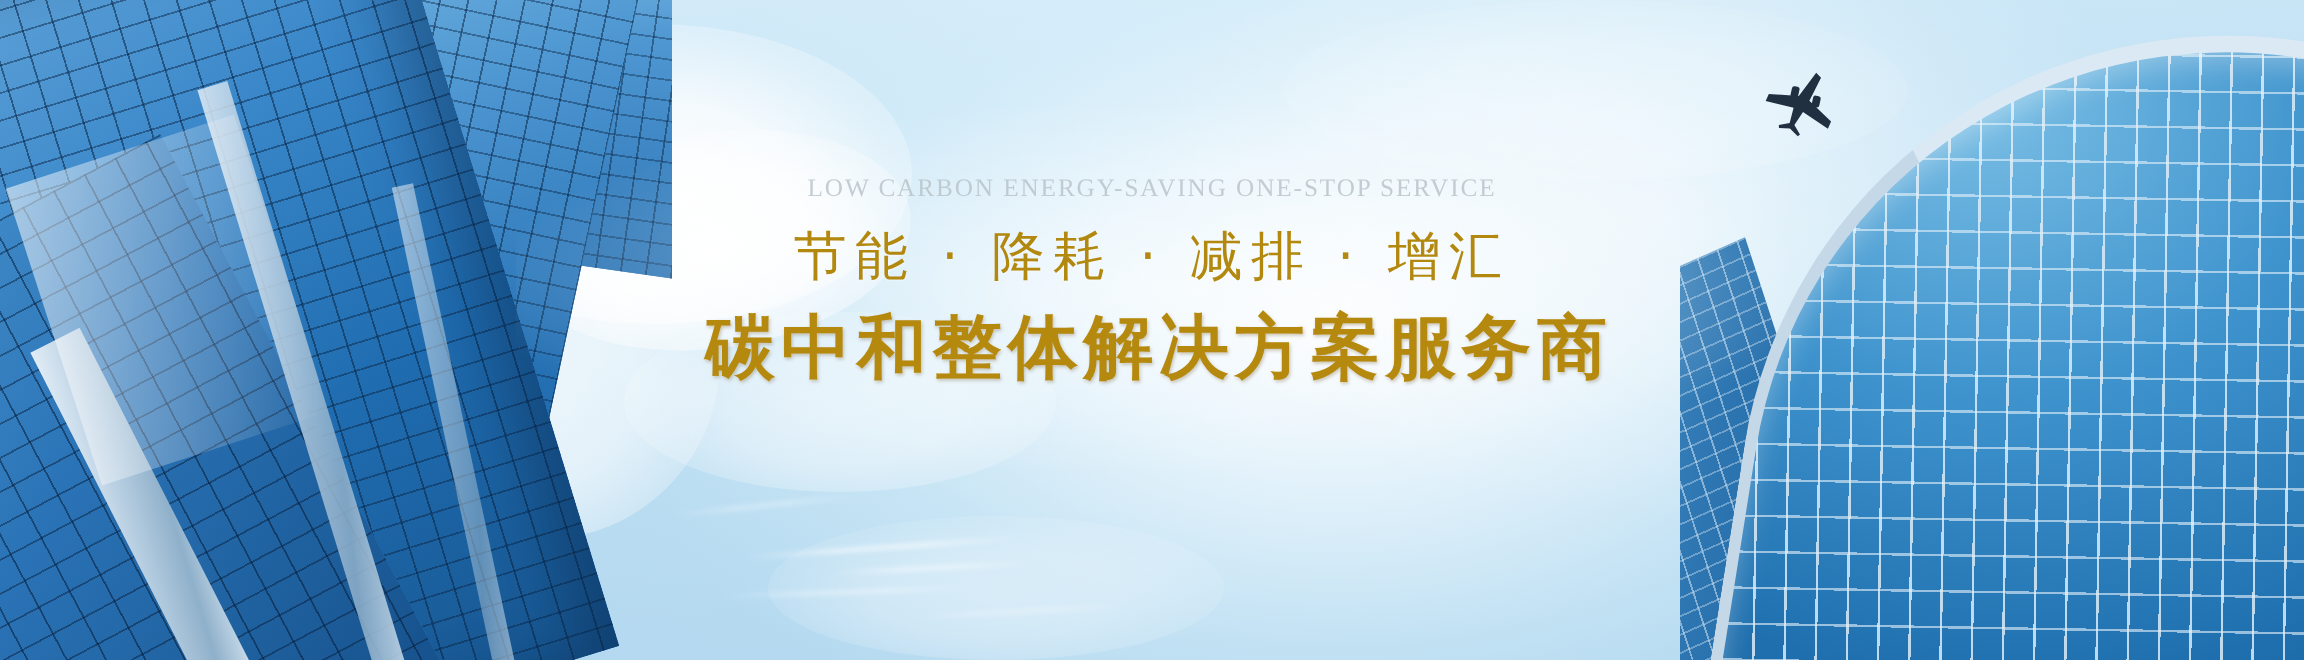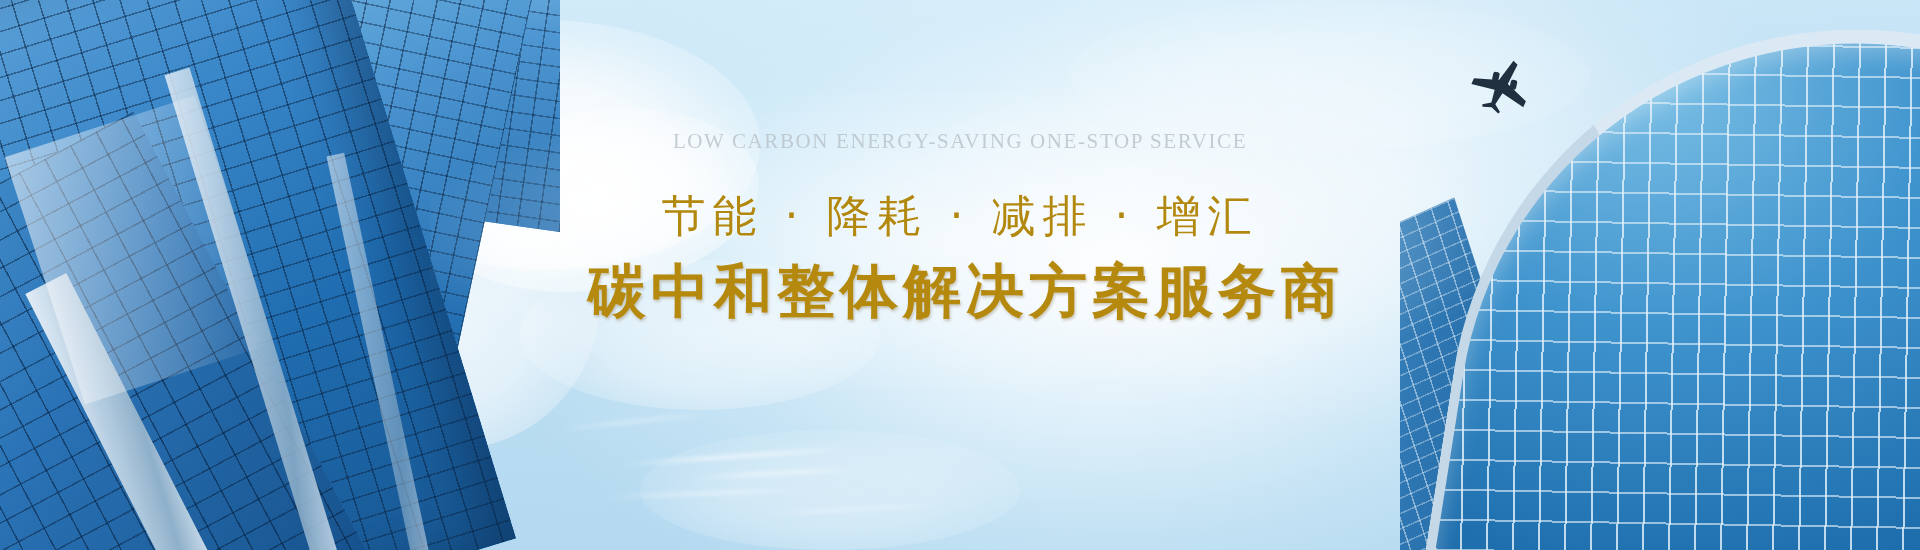--- a/index.html
+++ b/index.html
@@ -197,35 +197,35 @@
     position:absolute;
     left:1470px; top:55px;
     width:70px; height:60px;
     transform:rotate(24deg);
   }
 
   
   .copy {
     position:absolute;
     left:0; right:0;
-    top:129px;
+    top:144px;
     text-align:center;
     z-index:40;
   }
   .eyebrow {
     font-family:"Liberation Serif", serif;
     font-size:21px;
     letter-spacing:1.6px;
     color:#b9c3c9;
     opacity:.82;
     white-space:nowrap;
     line-height:1.2;
   }
   .line-1 {
-    margin-top:34px;
+    margin-top:17px;
     font-family:"DejaVu Sans", sans-serif;
     font-size:44px;
     font-weight:400;
     letter-spacing:7px;
     color:#b2880f;
     text-shadow:0 1px 2px rgba(255,255,255,.55);
     line-height:1.28;
     white-space:nowrap;
   }
   .line-2 {

